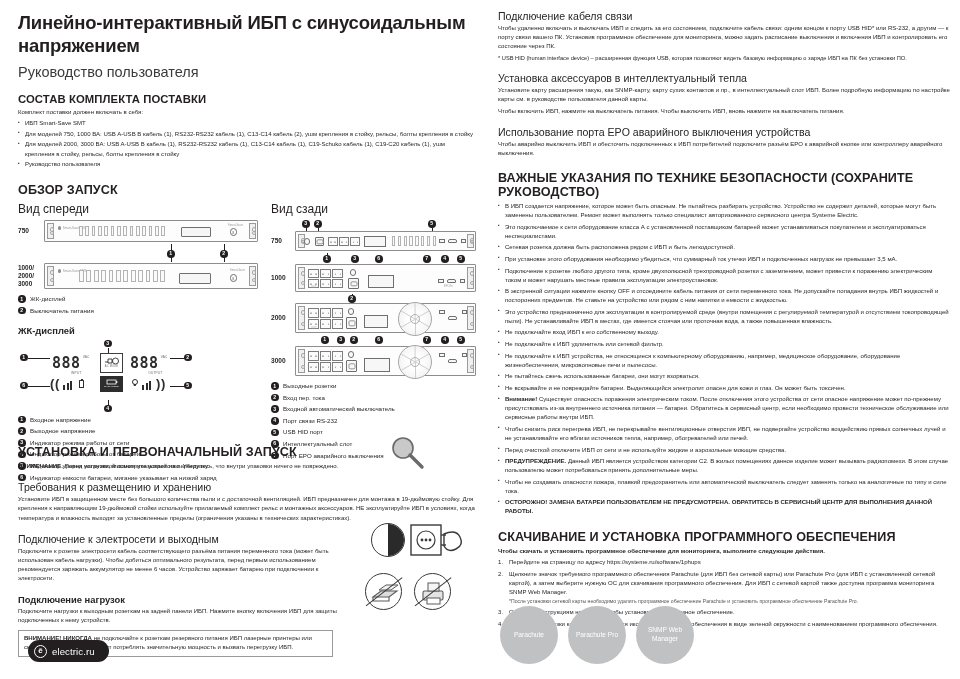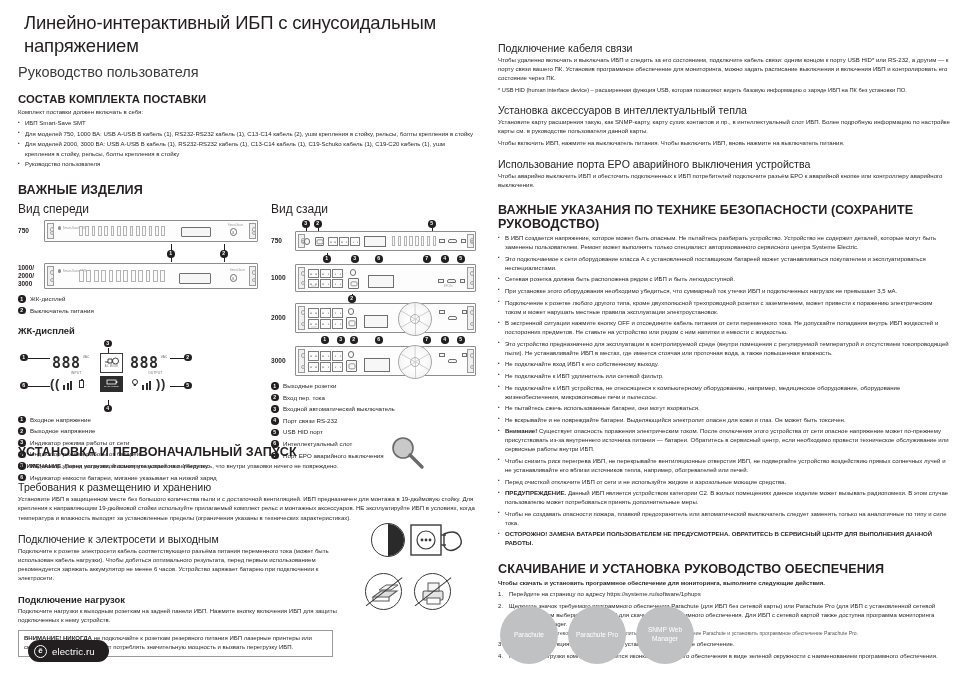--- a/index.html
+++ b/index.html
@@ -7,25 +7,25 @@
   html, body { margin: 0; padding: 0; }
   body {
     width: 960px; height: 679px;
     background: #ffffff;
     font-family: "Liberation Sans", sans-serif;
     color: #231f20;
     overflow: hidden;
   }
   .page { position: relative; width: 960px; height: 679px; padding: 0; }
   .col-left  { position: absolute; left: 18px;  top: 8px; width: 458px; }
-  .col-right { position: absolute; left: 498px; top: 8px; width: 452px; margin-top: 32px; }
+  .col-right { position: absolute; left: 498px; top: 8px; width: 452px; }
 
   h1.doc-title {
-    font-size: 18.5px; font-weight: normal; line-height: 1.22;
-    margin: 4px 0 0 6px; letter-spacing: -0.2px;
+    font-size: 18.5px; font-weight: bold; line-height: 1.22;
+    margin: 4px 0 0 0; letter-spacing: -0.2px;
   }
   .doc-subtitle { font-size: 14.5px; font-weight: normal; margin: 7px 0 0 0; color: #3a3a3a; }
 
   h2.sec {
     font-size: 11.3px; font-weight: bold; margin: 13px 0 3px 0;
     letter-spacing: 0.1px; text-transform: none;
   }
   h2.sec.big { font-size: 12.6px; margin-top: 14px; }
   h3.sub { font-size: 10.6px; font-weight: normal; margin: 10px 0 2px 0; color: #262626; }
 
@@ -258,21 +258,21 @@
 
     <h2 class="sec">СОСТАВ КОМПЛЕКТА ПОСТАВКИ</h2>
     <p class="body">Комплект поставки должен включать в себя:</p>
     <ul class="bul">
       <li>ИБП Smart-Save SMT</li>
       <li>Для моделей 750, 1000 ВА: USB A-USB B кабель (1), RS232-RS232 кабель (1), C13-C14 кабель (2), ушм крепления в стойку, рельсы, болты крепления в стойку</li>
       <li>Для моделей 2000, 3000 ВА: USB A-USB B кабель (1), RS232-RS232 кабель (1), C13-C14 кабель (1), C19-Schuko кабель (1), C19-C20 кабель (1), ушм крепления в стойку, рельсы, болты крепления в стойку</li>
       <li>Руководство пользователя</li>
     </ul>
 
-    <h2 class="sec big">ВАЖНЫЕ ИЗДЕЛИЯ</h2>
+    <h2 class="sec big">ОБЗОР ЗАПУСК</h2>
 
     <div class="overview">
 
       <div class="viewcol front">
         <div class="viewlabel">Вид спереди</div>
 
         <div class="unit-row" style="height:22px;">
           <div class="unit-cap">750</div>
           <div class="chassis" style="height:22px;">
             <span class="ear l"></span>
@@ -739,21 +739,21 @@
       <li><span>Не пытайтесь сжечь использованные батареи, они могут взорваться.</span></li>
       <li><span>Не вскрывайте и не повреждайте батареи. Выделяющийся электролит опасен для кожи и глаз. Он может быть токсичен.</span></li>
       <li><span class="bold">Внимание!</span><span> Существует опасность поражения электрическим током. После отключения этого устройства от сети опасное напряжение может по-прежнему присутствовать из-за внутреннего источника питания — батареи. Обратитесь в сервисный центр, если необходимо провести техническое обслуживание или сервисные работы внутри ИБП.</span></li>
       <li><span>Чтобы снизить риск перегрева ИБП, не перекрывайте вентиляционные отверстия ИБП, не подвергайте устройство воздействию прямых солнечных лучей и не устанавливайте его вблизи источников тепла, например, обогревателей или печей.</span></li>
       <li><span>Перед очисткой отключите ИБП от сети и не используйте жидкие и аэрозольные моющие средства.</span></li>
       <li><span class="bold">ПРЕДУПРЕЖДЕНИЕ.</span><span> Данный ИБП является устройством категории С2. В жилых помещениях данное изделие может вызывать радиопомехи. В этом случае пользователю может потребоваться принять дополнительные меры.</span></li>
       <li><span>Чтобы не создавать опасности пожара, плавкий предохранитель или автоматический выключатель следует заменять только на аналогичные по типу и силе тока.</span></li>
       <li><span class="bold">ОСТОРОЖНО! ЗАМЕНА БАТАРЕИ ПОЛЬЗОВАТЕЛЕМ НЕ ПРЕДУСМОТРЕНА. ОБРАТИТЕСЬ В СЕРВИСНЫЙ ЦЕНТР ДЛЯ ВЫПОЛНЕНИЯ ДАННОЙ РАБОТЫ.</span></li>
     </ul>
 
-    <h2 class="sec big" style="font-size:12.6px;margin-top:13px;">СКАЧИВАНИЕ И УСТАНОВКА РУКОВОДСТВО ОБЕСПЕЧЕНИЯ</h2>
+    <h2 class="sec big" style="font-size:12.6px;margin-top:13px;">СКАЧИВАНИЕ И УСТАНОВКА ПРОГРАММНОГО ОБЕСПЕЧЕНИЯ</h2>
     <p class="body bold">Чтобы скачать и установить программное обеспечение для мониторинга, выполните следующие действия.</p>
 
     <ol class="steps">
       <li><span>Перейдите на страницу по адресу https://systeme.ru/software/1phups</span></li>
       <li>
         <span>Щелкните значок требуемого программного обеспечения Parachute (для ИБП без сетевой карты) или Parachute Pro (для ИБП с установленной сетевой картой), а затем выберите нужную ОС для скачивания программного обеспечения. Для ИБП с сетевой картой также доступна программа мониторинга SNMP Web Manager.</span>
         <span class="footnote">*После установки сетевой карты необходимо удалить программное обеспечение Parachute и установить программное обеспечение Parachute Pro.</span>
       </li>
       <li><span>Следуйте инструкциям на экране, чтобы установить программное обеспечение.</span></li>
       <li><span>После перезагрузки компьютера появится иконка программного обеспечения в виде зеленой окружности с наименованием программного обеспечения.</span></li>

